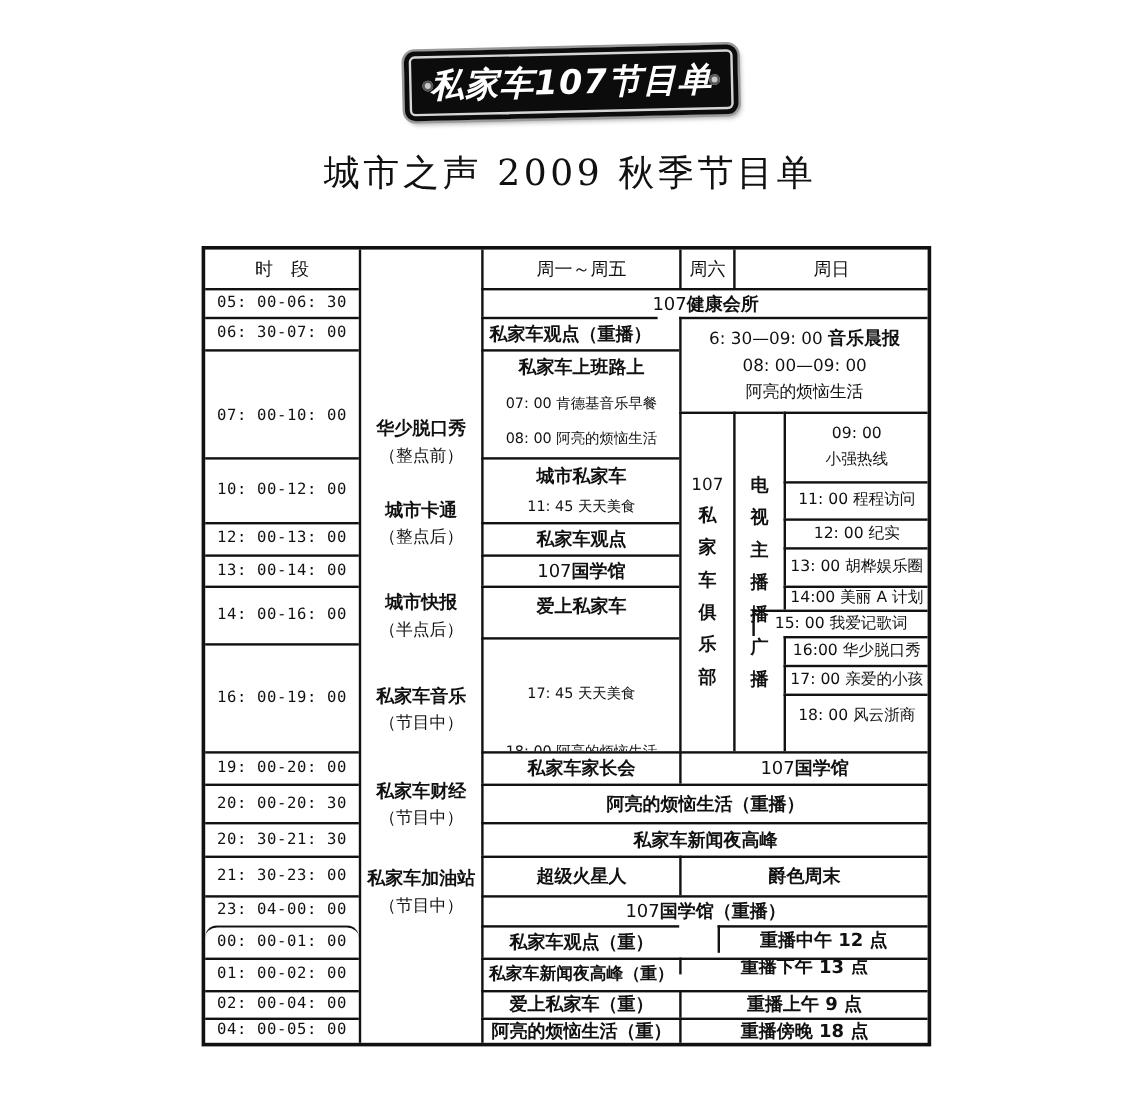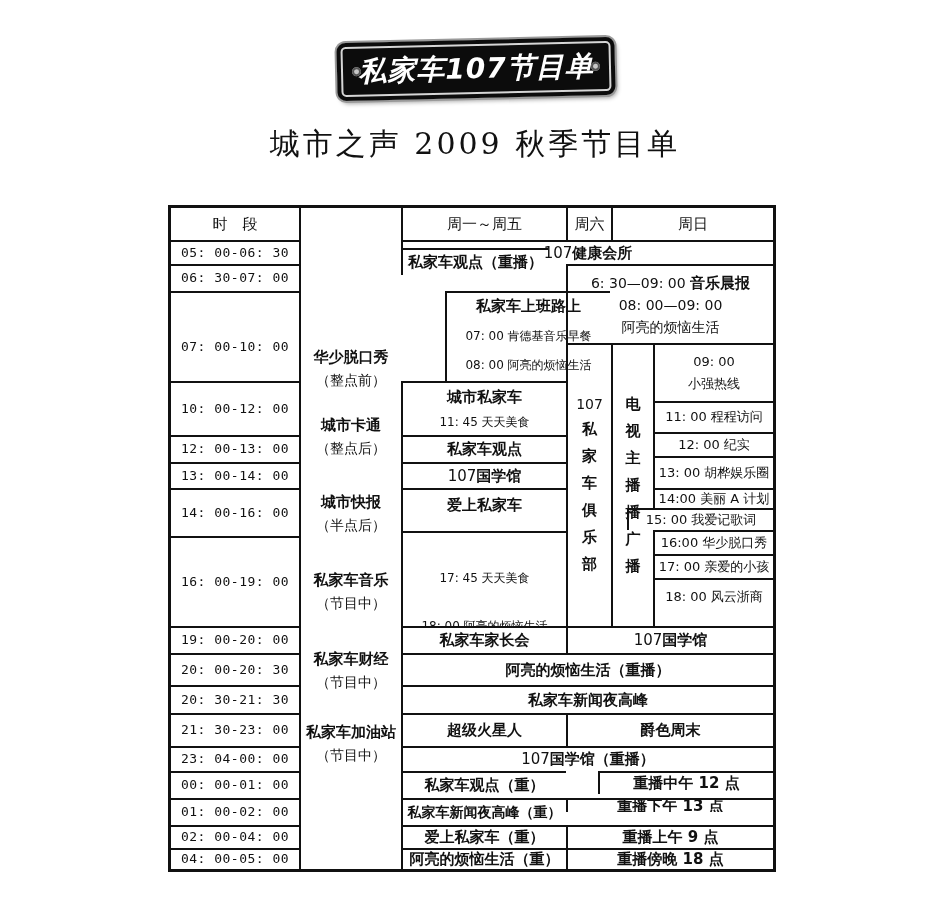--- a/index.html
+++ b/index.html
@@ -70,21 +70,21 @@
   <div class="c timecell mono bt" style="left:0;top:173px;width:128px;height:54px;">10: 00-12: 00</div>
   <div class="c timecell mono bt" style="left:0;top:227px;width:128px;height:27px;">12: 00-13: 00</div>
   <div class="c timecell mono bt" style="left:0;top:254px;width:128px;height:26px;">13: 00-14: 00</div>
   <div class="c timecell mono bt" style="left:0;top:280px;width:128px;height:48px;">14: 00-16: 00</div>
   <div class="c timecell mono bt" style="left:0;top:328px;width:128px;height:90px;">16: 00-19: 00</div>
   <div class="c timecell mono bt" style="left:0;top:418px;width:128px;height:27px;">19: 00-20: 00</div>
   <div class="c timecell mono bt" style="left:0;top:445px;width:128px;height:32px;">20: 00-20: 30</div>
   <div class="c timecell mono bt" style="left:0;top:477px;width:128px;height:28px;">20: 30-21: 30</div>
   <div class="c timecell mono bt" style="left:0;top:505px;width:128px;height:33px;">21: 30-23: 00</div>
   <div class="c timecell mono bt" style="left:0;top:538px;width:128px;height:25px;">23: 04-00: 00</div>
-  <div class="c timecell mono bt" style="left:0;top:563px;width:128px;height:27px;">00: 00-01: 00</div>
+  <div class="c timecell mono bt" style="left:0;top:563px;width:128px;height:27px;border-radius:10px;">00: 00-01: 00</div>
   <div class="c timecell mono bt" style="left:0;top:590px;width:128px;height:27px;">01: 00-02: 00</div>
   <div class="c timecell mono bt" style="left:0;top:617px;width:128px;height:23px;">02: 00-04: 00</div>
   <div class="c timecell mono bt" style="left:0;top:640px;width:128px;bottom:0;">04: 00-05: 00</div>
 
   <div class="c bl" style="left:128px;top:0;width:102px;bottom:0;">
     <div class="labelblock" style="top:138px;">
       <div class="lname">华少脱口秀</div>
         <div class="lnote">（整点前）</div>
     </div>
     <div class="labelblock" style="top:206px;">
@@ -107,23 +107,23 @@
       <div class="lname">私家车加油站</div>
         <div class="lnote">（节目中）</div>
     </div>
   </div>
 
   <div class="c prog bl bt" style="left:230px;top:32px;right:0;height:24px;">
     <span class="pre">107 </span>
       <span>健康会所</span>
   </div>
 
-  <div class="c prog bl bt" style="left:230px;top:40px;width:147px;height:27px;">私家车观点（重播）</div>
-
-  <div class="c col bl bt" style="left:230px;top:83px;width:165px;height:90px;margin-left:44px;">
+  <div class="c prog bl bt" style="left:230px;top:56px;width:147px;height:27px;">私家车观点（重播）</div>
+
+  <div class="c col bl bt" style="left:230px;top:83px;width:165px;height:90px;">
     <div class="prog" style="margin-top:-4px;">私家车上班路上</div>
     <div class="sub" style="margin-top:13px;">07: 00 肯德基音乐早餐</div>
     <div class="sub" style="margin-top:14px;">08: 00 阿亮的烦恼生活</div>
   </div>
 
   <div class="c col bl bt" style="left:230px;top:173px;width:165px;height:54px;">
     <div class="prog">城市私家车</div>
     <div class="sub" style="margin-top:8px;">11: 45 天天美食</div>
   </div>
 

